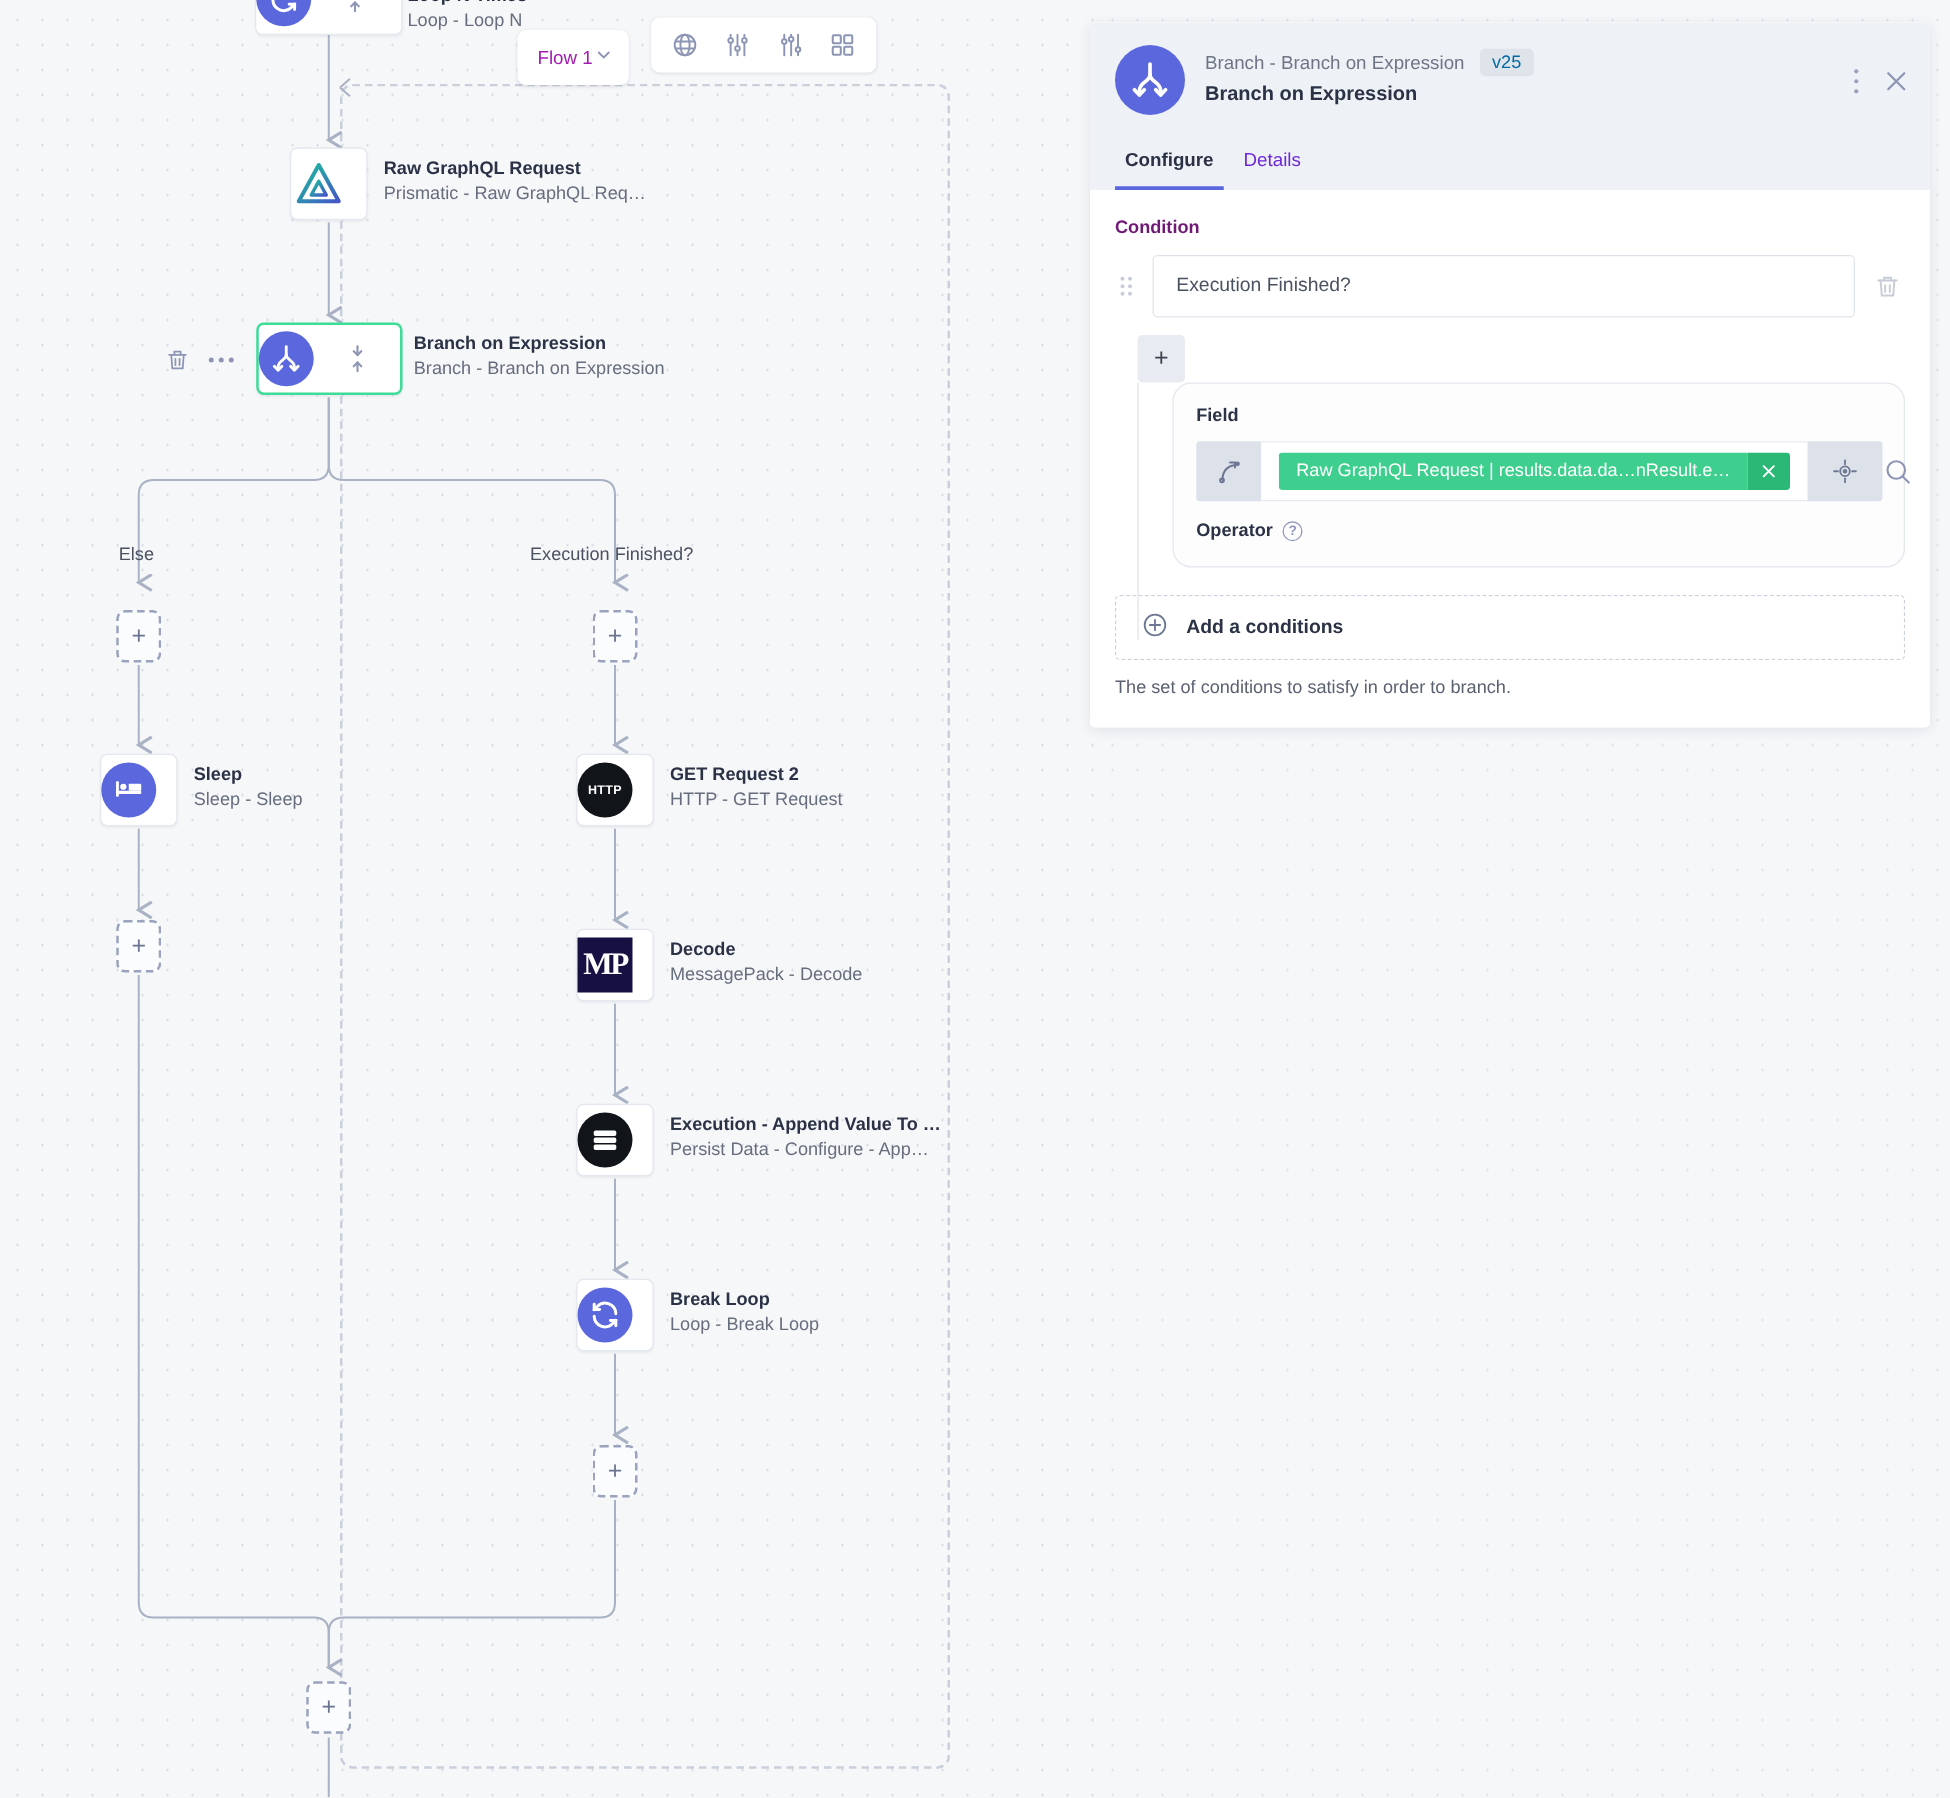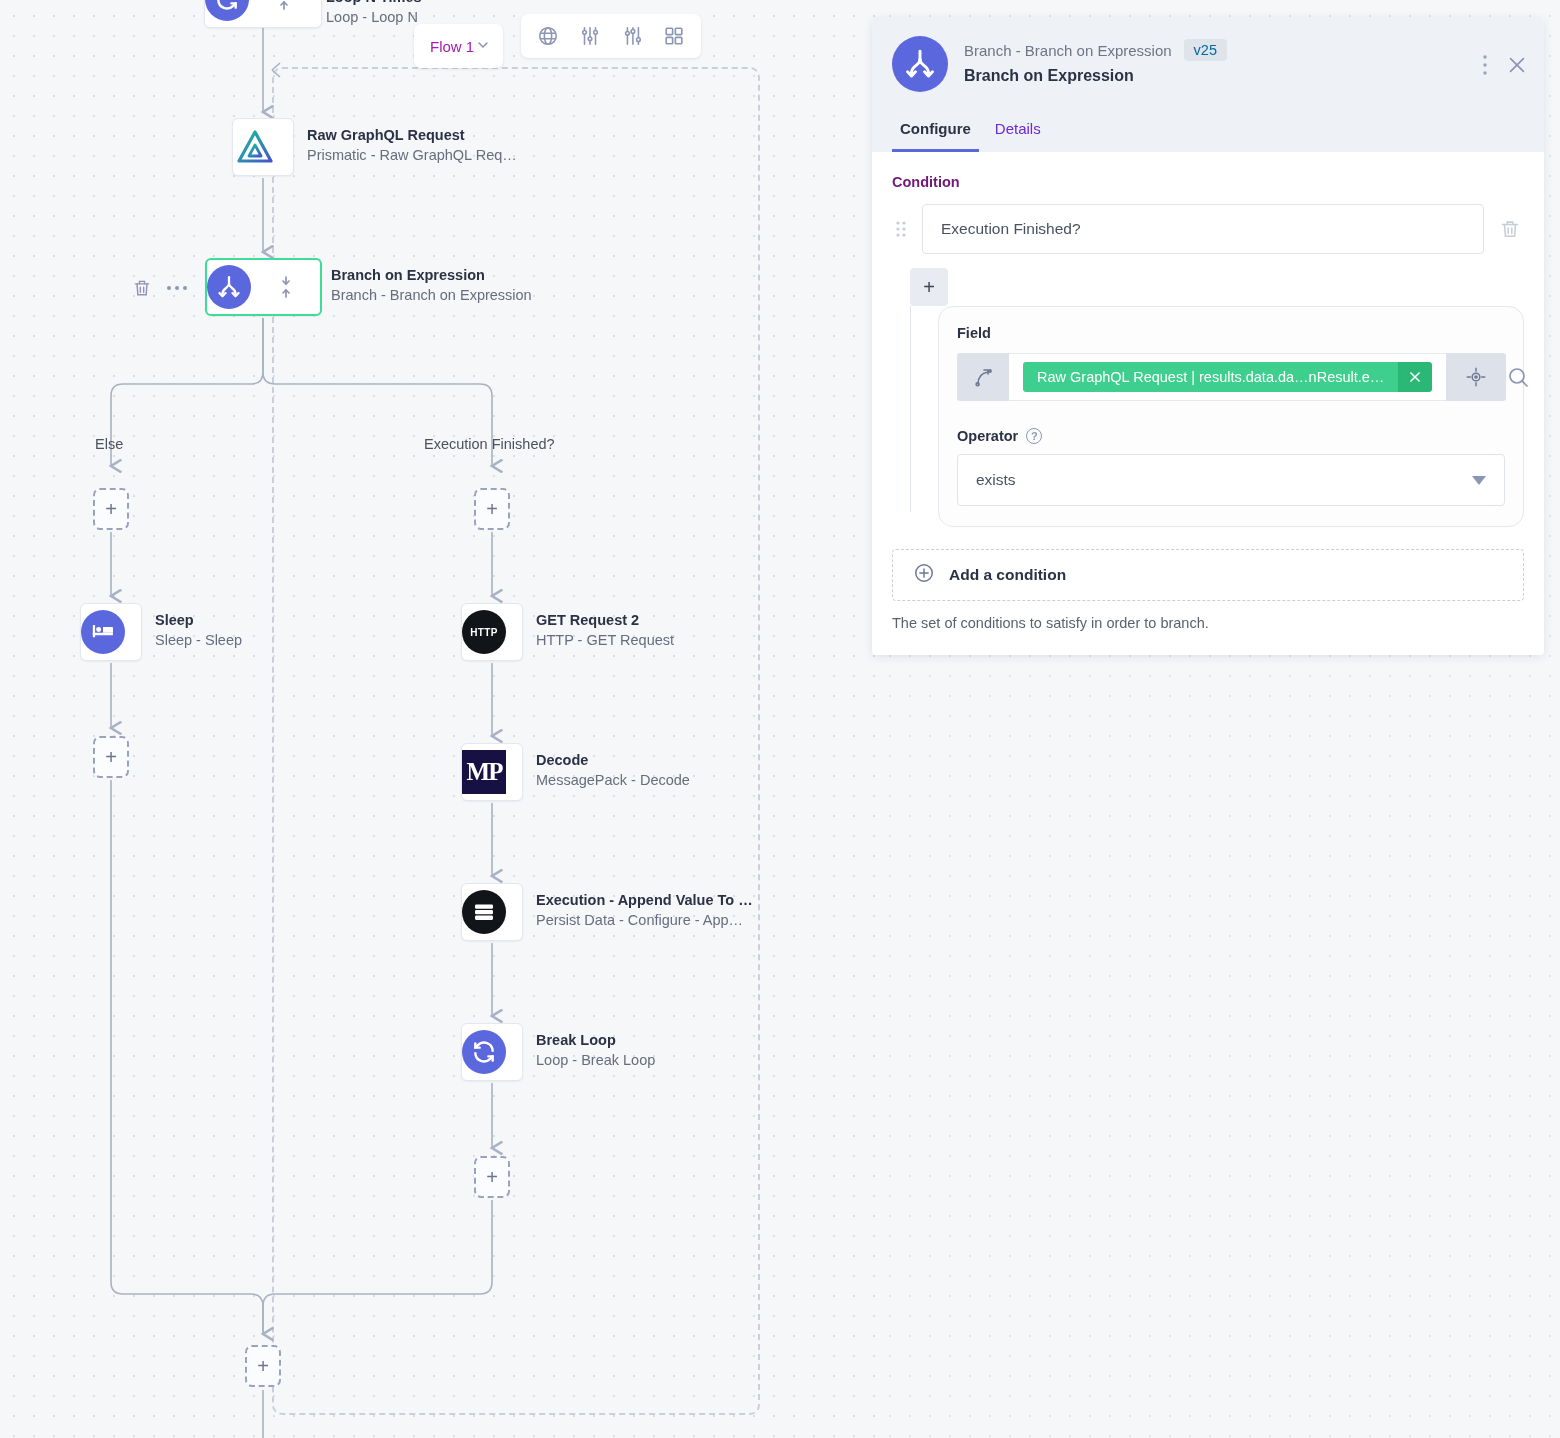--- a/index.html
+++ b/index.html
@@ -202,21 +202,21 @@
   .chip-x {
     background: #2bb877; color: #fff; width: 34px;
     display: flex; align-items: center; justify-content: center; cursor: pointer;
   }
   .fld-tail {
     width: 60px; height: 48px; background: #dde2ea; border-radius: 0 3px 3px 0;
     display:flex; align-items:center; justify-content:center; flex:0 0 60px; cursor:pointer;
   }
   .fld-search { width: 56px; display:flex; align-items:center; justify-content:center; cursor:pointer; }
 
-  .op-label { font-size: 14.5px; font-weight: bold; color: #2b3245; margin-top: 27px; display:flex; align-items:center; gap:8px; }
+  .op-label { font-size: 14.5px; font-weight: bold; color: #2b3245; margin-top: 16px; display:flex; align-items:center; gap:8px; }
   .op-select {
     margin-top: 10px; height: 52px; border: 1px solid #dfe3ea; border-radius: 4px;
     display: flex; align-items: center; justify-content: space-between;
     padding: 0 18px; font-size: 15.5px; color: #4a5160; cursor: pointer; background:#fff;
   }
 
   .add-cond {
     margin-top: 22px; height: 52px; border: 1px dashed #c9cfdb; border-radius: 4px;
     display: flex; align-items: center; gap: 14px; padding: 0 20px;
     font-size: 15.5px; color: #2b3245; font-weight: bold; cursor: pointer;
@@ -594,38 +594,30 @@
                 <circle cx="11" cy="11" r="7"></circle>
                   <path d="M16.2 16.2L21 21"></path>
               </svg>
             </div>
           </div>
 
           <div class="op-label">
             <span>Operator</span>
             <span class="hint-q">?</span>
           </div>
-          <div class="op-select">
-            <span>exists</span>
-            <span>
-              <svg width="14" height="9" viewBox="0 0 14 9" fill="#8d95b5">
-                  <path d="M0 0h14L7 9z"></path>
-                </svg>
-            </span>
-          </div>
         </div>
       </div>
 
       <div class="add-cond">
         <span>
           <svg width="22" height="22" viewBox="0 0 24 24" fill="none" stroke="#6e7894" stroke-width="1.6" stroke-linecap="round">
             <circle cx="12" cy="12" r="9"></circle>
               <path d="M12 7.5v9M7.5 12h9"></path>
           </svg>
         </span>
-        <span>Add a condition</span>
+        <span>Add a conditions</span>
       </div>
 
       <div class="helper">The set of conditions to satisfy in order to branch.</div>
     </div>
   </div>
 
 </div>
 
 </body></html>

